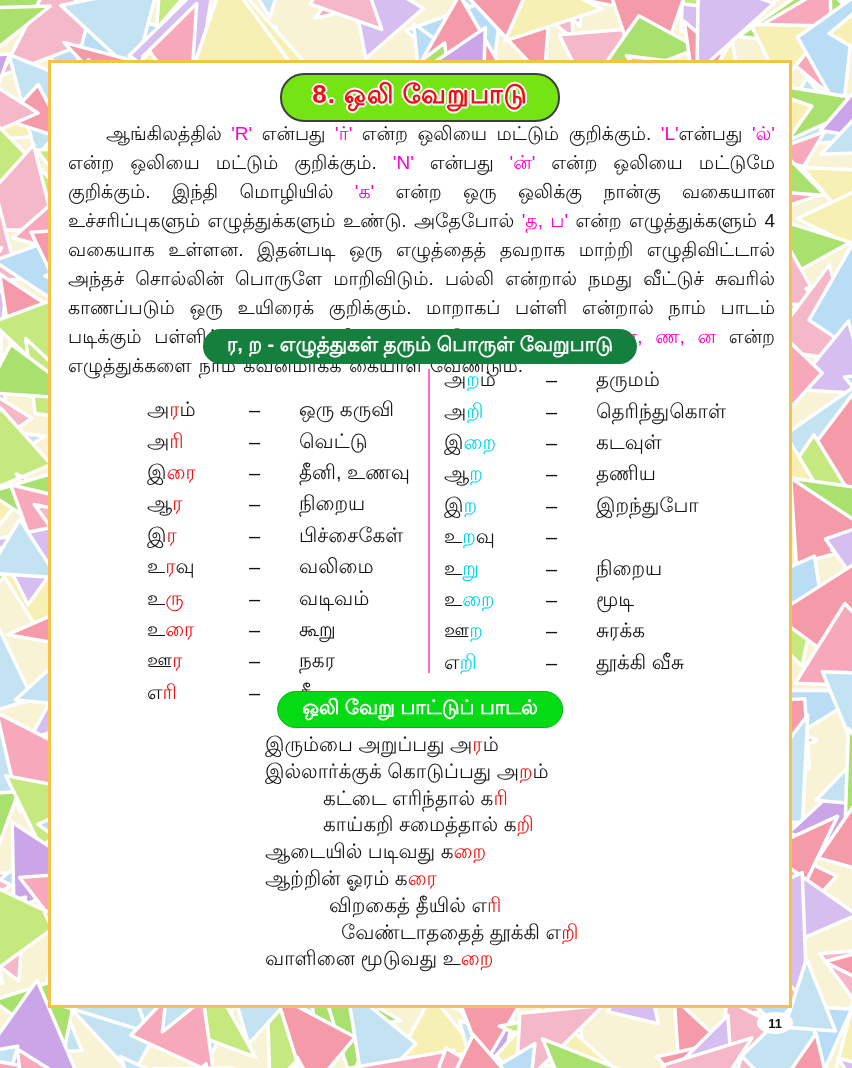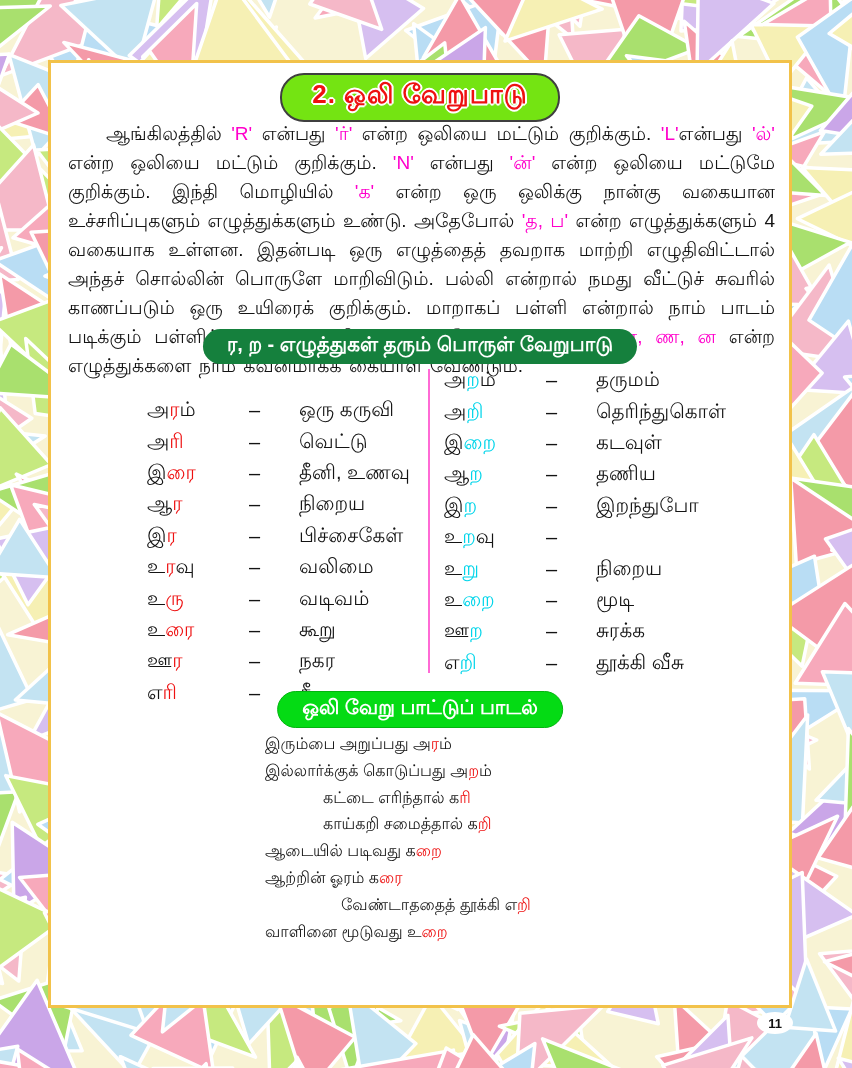--- a/index.html
+++ b/index.html
@@ -32,21 +32,21 @@
   .word-table{position:absolute;top:302px;left:0;width:100%;height:316px;}
   .divider{position:absolute;left:377px;top:4px;bottom:8px;width:2px;background:#ff6ad5;}
   .wcol{position:absolute;top:0;}
   .wcol-left{left:0;width:377px;margin-top:30px;}
   .wcol-right{left:379px;right:0;}
   .wrow{display:flex;align-items:center;height:31.4px;font-size:20px;color:#141414;}
   .wcol-left .wrow{padding-left:96px;}
   .wcol-right .wrow{padding-left:14px;}
   .wword{width:102px;flex:none;}
   .wdash{width:50px;flex:none;}
-  .poem{position:absolute;top:668px;left:214px;font-size:16px;color:#141414;}
+  .poem{position:absolute;top:668px;left:214px;font-size:20px;color:#141414;}
   .poem-line{height:26.8px;line-height:26.8px;white-space:nowrap;}
   .page-number{
     position:absolute;left:757px;top:1012px;width:36px;height:22px;background:#ffffff;border-radius:50%;
     display:flex;align-items:center;justify-content:center;font-size:13px;color:#111;font-weight:bold;
   }
 </style>
 </head>
 <body>
 
 <div class="page">
@@ -461,21 +461,21 @@
       <polygon points="795.6,1212.3 876.1,1190.3 849.0,1242.1" fill="#c3e3f2" stroke="#ffffff" stroke-width="3.5" stroke-linejoin="round"></polygon>
       <polygon points="867.3,1094.8 941.5,1126.2 857.3,1169.2" fill="#f49aa8" stroke="#ffffff" stroke-width="3.5" stroke-linejoin="round"></polygon>
       <polygon points="928.7,1199.6 965.0,1086.2 1014.7,1179.8" fill="#f7a9bb" stroke="#ffffff" stroke-width="3.5" stroke-linejoin="round"></polygon>
       <polygon points="909.6,1127.4 988.9,1192.3 912.0,1207.6" fill="#f7a9bb" stroke="#ffffff" stroke-width="3.5" stroke-linejoin="round"></polygon>
       <polygon points="997.2,1224.4 897.0,1194.6 913.2,1114.0" fill="#f6f0b4" stroke="#ffffff" stroke-width="3.5" stroke-linejoin="round"></polygon>
     </svg>
 
   <div class="content-box">
     <div class="title-wrap">
       <div class="title-banner">
-        <span>2. ஒலி வேறுபாடு</span>
+        <span>8. ஒலி வேறுபாடு</span>
       </div>
     </div>
 
     <p class="intro"><span>ஆங்கிலத்தில் </span><span style="color: rgb(255, 0, 204);">'R'</span><span> என்பது </span><span style="color: rgb(255, 0, 204);">'ர்'</span><span> என்ற ஒலியை மட்டும் குறிக்கும். </span><span style="color: rgb(255, 0, 204);">'L'</span><span>என்பது </span><span style="color: rgb(255, 0, 204);">'ல்'</span><span> என்ற ஒலியை மட்டும் குறிக்கும். </span><span style="color: rgb(255, 0, 204);">'N'</span><span> என்பது </span><span style="color: rgb(255, 0, 204);">'ன்'</span><span> என்ற ஒலியை மட்டுமே குறிக்கும். இந்தி மொழியில் </span><span style="color: rgb(255, 0, 204);">'க'</span><span> என்ற ஒரு ஒலிக்கு நான்கு வகையான உச்சரிப்புகளும் எழுத்துக்களும் உண்டு. அதேபோல் </span><span style="color: rgb(255, 0, 204);">'த, ப'</span><span> என்ற எழுத்துக்களும் 4 வகையாக உள்ளன. இதன்படி ஒரு எழுத்தைத் தவறாக மாற்றி எழுதிவிட்டால் அந்தச் சொல்லின் பொருளே மாறிவிடும். பல்லி என்றால் நமது வீட்டுச் சுவரில் காணப்படும் ஒரு உயிரைக் குறிக்கும். மாறாகப் பள்ளி என்றால் நாம் பாடம் படிக்கும் பள்ளிக்கூடத்தைக் குறிக்கும். எனவே </span><span style="color: rgb(255, 0, 204);">ர, ற, ல, ழ, ள, ண, ன</span><span> என்ற எழுத்துக்களை நாம் கவனமாகக் கையாள வேண்டும்.</span></p>
 
     <div class="pill pill-magenta">
       <span>ர, ற - எழுத்துகள் தரும் பொருள் வேறுபாடு</span>
     </div>
 
     <div class="word-table">
@@ -589,20 +589,21 @@
       <span>ஒலி வேறு பாட்டுப் பாடல்</span>
     </div>
 
     <div class="poem">
         <div class="poem-line" style="padding-left: 0px;"><span>இரும்பை அறுப்பது அ</span><span style="color: rgb(238, 17, 17);">ர</span><span>ம்</span></div>
         <div class="poem-line" style="padding-left: 0px;"><span>இல்லார்க்குக் கொடுப்பது அ</span><span style="color: rgb(238, 17, 17);">ற</span><span>ம்</span></div>
         <div class="poem-line" style="padding-left: 58px;"><span>கட்டை எரிந்தால் க</span><span style="color: rgb(238, 17, 17);">ரி</span></div>
         <div class="poem-line" style="padding-left: 58px;"><span>காய்கறி சமைத்தால் க</span><span style="color: rgb(238, 17, 17);">றி</span></div>
         <div class="poem-line" style="padding-left: 0px;"><span>ஆடையில் படிவது க</span><span style="color: rgb(238, 17, 17);">றை</span></div>
         <div class="poem-line" style="padding-left: 0px;"><span>ஆற்றின் ஓரம் க</span><span style="color: rgb(238, 17, 17);">ரை</span></div>
+        <div class="poem-line" style="padding-left: 64px;"><span>விறகைத் தீயில் எ</span><span style="color: rgb(238, 17, 17);">ரி</span></div>
         <div class="poem-line" style="padding-left: 76px;"><span>வேண்டாததைத் தூக்கி எ</span><span style="color: rgb(238, 17, 17);">றி</span></div>
         <div class="poem-line" style="padding-left: 0px;"><span>வாளினை மூடுவது உ</span><span style="color: rgb(238, 17, 17);">றை</span></div>
       </div>
   </div>
 
   <div class="page-number">
     <span>11</span>
   </div>
 </div>
 

